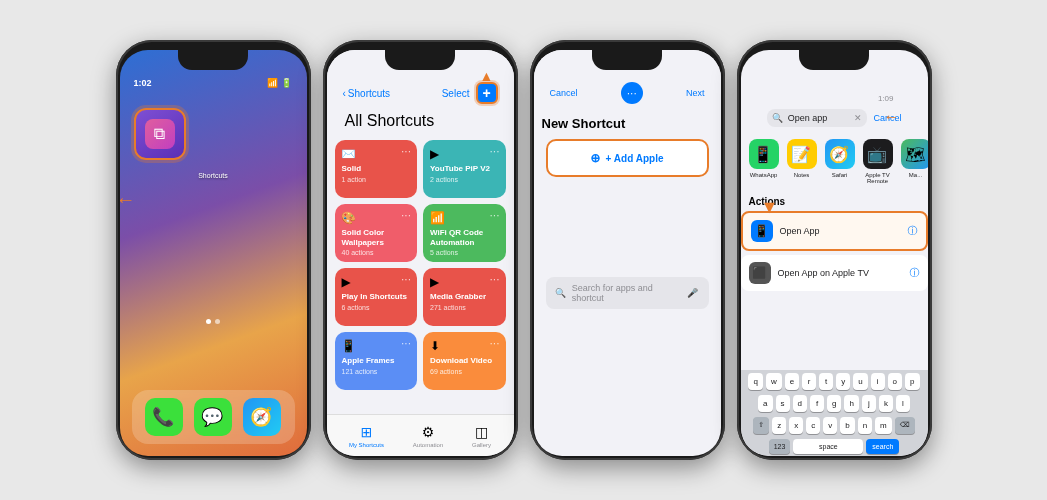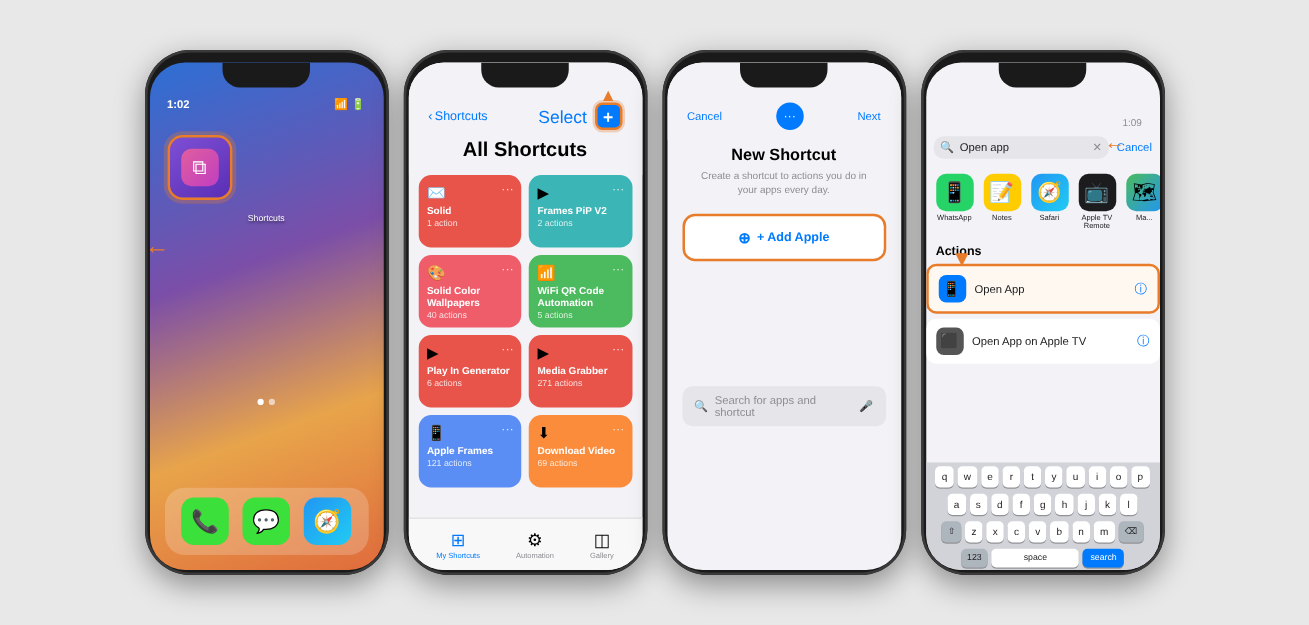--- a/index.html
+++ b/index.html
@@ -148,21 +148,21 @@
       background: #f2f2f7;
     }
     .phone2-nav {
       display: flex;
       justify-content: space-between;
       align-items: center;
       padding: 4px 6px;
     }
     .nav-back { color: #007aff; font-size: 10px; display: flex; align-items: center; gap: 2px; }
     .nav-actions { display: flex; gap: 6px; align-items: center; }
-    .nav-select { color: #007aff; font-size: 14px; }
+    .nav-select { color: #007aff; font-size: 10px; }
     .nav-plus {
       width: 22px;
       height: 22px;
       background: #007aff;
       border-radius: 6px;
       display: flex;
       align-items: center;
       justify-content: center;
       color: white;
       font-size: 14px;
@@ -174,24 +174,23 @@
     .plus-arrow {
       position: absolute;
       top: -16px;
       left: 50%;
       transform: translateX(-50%);
       color: #e87c2a;
       font-size: 14px;
     }
     .all-shortcuts-title {
       font-size: 16px;
-      font-weight: 700;
+      font-weight: 400;
       color: #000;
       padding: 4px 8px 6px;
-      text-align: center;
     }
     .shortcuts-grid {
       display: grid;
       grid-template-columns: 1fr 1fr;
       gap: 6px;
       padding: 0 8px;
     }
     .shortcut-card {
       border-radius: 10px;
       padding: 7px 7px 5px;
@@ -238,21 +237,20 @@
     .phone3-nav {
       display: flex;
       justify-content: space-between;
       align-items: center;
       padding: 4px 6px;
     }
     .phone3-title {
       font-size: 13px;
       font-weight: 700;
       color: #000;
-      text-align: center;
       padding: 4px 8px 4px;
     }
     .phone3-subtitle {
       font-size: 8px;
       color: #8e8e93;
       text-align: center;
       padding: 0 20px 10px;
       line-height: 1.4;
     }
     .add-action-btn {
@@ -288,21 +286,21 @@
       border-radius: 50%;
       display: flex;
       align-items: center;
       justify-content: center;
       color: white;
       font-size: 10px;
     }
 
     
     .phone4-screen { background: #f2f2f7; }
-    .phone4-header { padding: 26px 4px 4px; }
+    .phone4-header { padding: 26px 24px 4px; }
     .phone4-nav { display: flex; align-items: center; gap: 6px; padding: 4px 2px; }
     .search-bar-p4 {
       flex: 1;
       background: #e5e5ea;
       border-radius: 8px;
       padding: 4px 6px;
       display: flex;
       align-items: center;
       gap: 4px;
       font-size: 9px;
@@ -464,39 +462,39 @@
         <div class="shortcuts-grid">
           <div class="shortcut-card sc-gmail">
             <div class="sc-dots">···</div>
             <div class="sc-icon">✉️</div>
             <div class="sc-name">Solid</div>
             <div class="sc-count">1 action</div>
           </div>
           <div class="shortcut-card sc-youtube">
             <div class="sc-dots">···</div>
             <div class="sc-icon">▶</div>
-            <div class="sc-name">Frames PiP V2</div>
+            <div class="sc-name">YouTube PiP V2</div>
             <div class="sc-count">2 actions</div>
           </div>
           <div class="shortcut-card sc-wallpapers">
             <div class="sc-dots">···</div>
             <div class="sc-icon">🎨</div>
             <div class="sc-name">Solid Color Wallpapers</div>
             <div class="sc-count">40 actions</div>
           </div>
           <div class="shortcut-card sc-wifi">
             <div class="sc-dots">···</div>
             <div class="sc-icon">📶</div>
             <div class="sc-name">WiFi QR Code Automation</div>
             <div class="sc-count">5 actions</div>
           </div>
           <div class="shortcut-card sc-play">
             <div class="sc-dots">···</div>
             <div class="sc-icon">▶</div>
-            <div class="sc-name">Play In Generator</div>
+            <div class="sc-name">Play In Shortcuts</div>
             <div class="sc-count">6 actions</div>
           </div>
           <div class="shortcut-card sc-media">
             <div class="sc-dots">···</div>
             <div class="sc-icon">▶</div>
             <div class="sc-name">Media Grabber</div>
             <div class="sc-count">271 actions</div>
           </div>
           <div class="shortcut-card sc-frames">
             <div class="sc-dots">···</div>
@@ -534,21 +532,20 @@
       <div class="phone-screen phone3-screen">
         <div class="notch"></div>
         <div class="phone3-header">
           <div class="phone3-nav">
             <span style="color:#007aff;font-size:9px;">Cancel</span>
             <div class="three-dots-menu">···</div>
             <span style="color:#007aff;font-size:9px;">Next</span>
           </div>
         </div>
         <div class="phone3-title">New Shortcut</div>
-        <div class="phone3-subtitle">Create a shortcut to actions you do in your apps every day.</div>
         <div class="add-action-btn">
           <span class="add-icon">⊕</span>
           <span>+ Add Apple</span>
         </div>
         <div class="phone3-search">
           <span>🔍</span>
           <span style="color:#8e8e93;">Search for apps and shortcut</span>
           <span style="margin-left:auto;">🎤</span>
         </div>
       </div>

